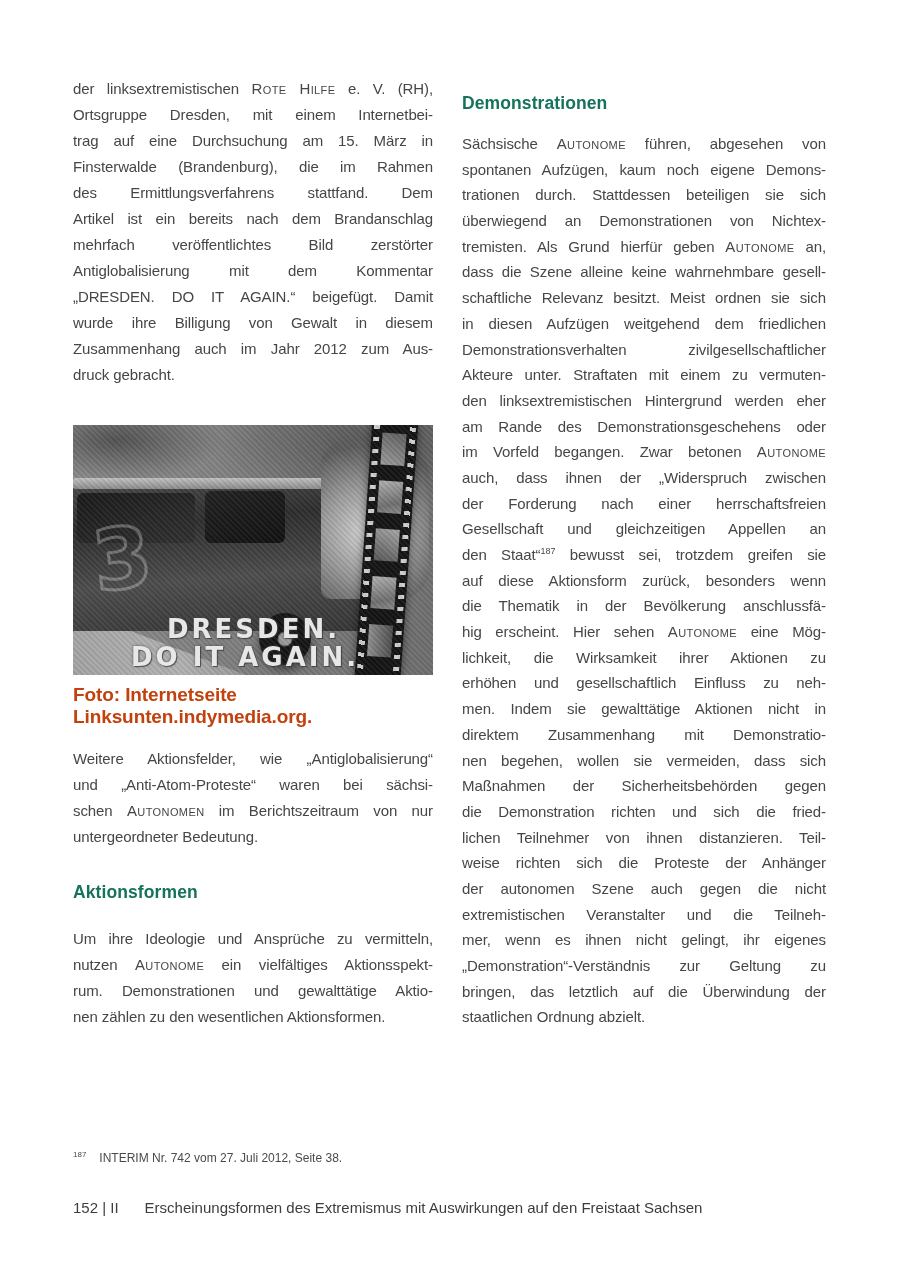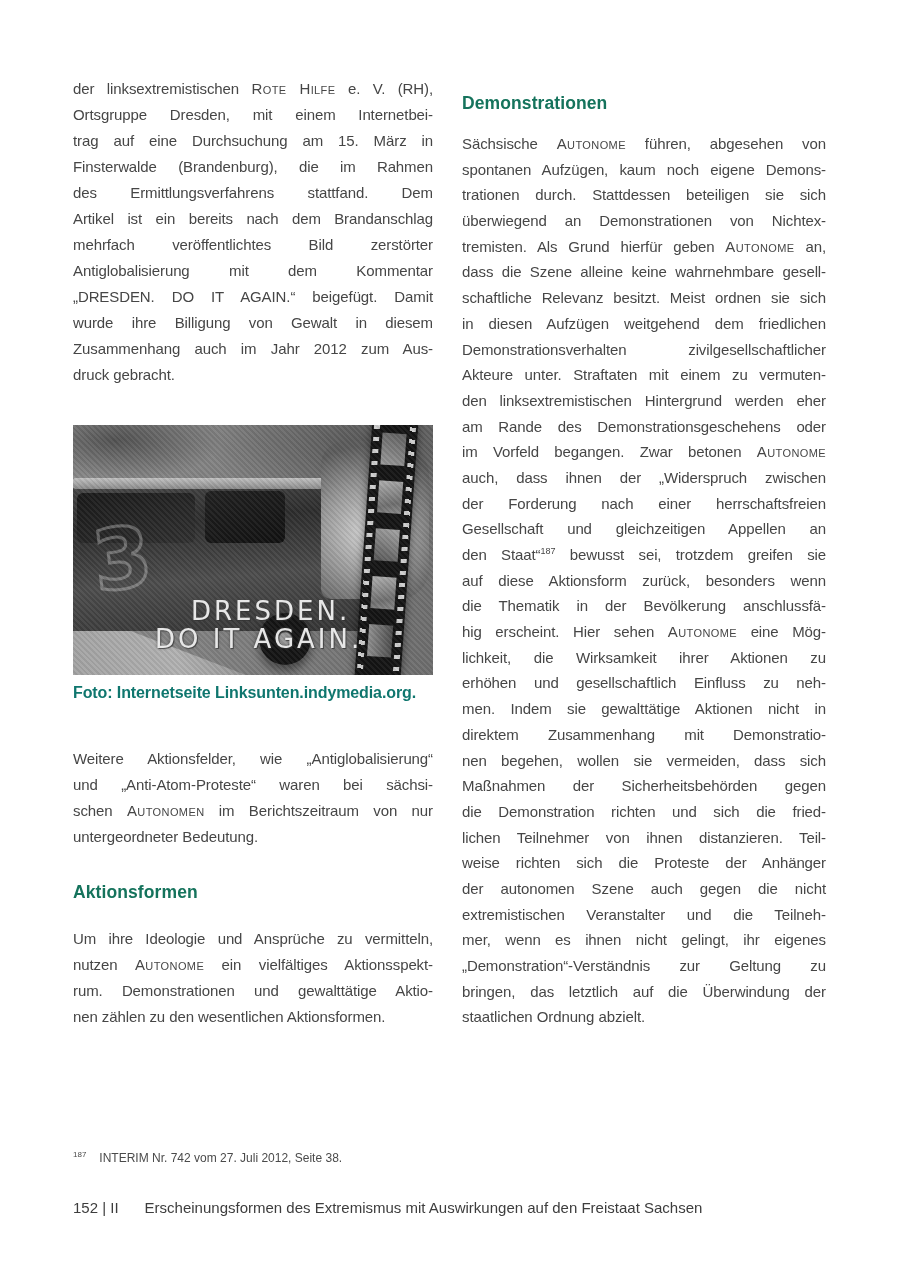--- a/index.html
+++ b/index.html
@@ -6,21 +6,21 @@
   .page{position:relative;width:900px;height:1276px;background:#ffffff;overflow:hidden;
         font-family:"Liberation Sans",sans-serif;color:#464646;}
   .para{position:absolute;font-size:15px;letter-spacing:-0.1px;color:#464646;}
   .lh-l .line{line-height:26px;height:26px;}
   .lh-r .line{line-height:25.7px;height:25.7px;}
   .line{text-align:justify;text-align-last:justify;white-space:normal;}
   .line.last{text-align-last:left;}
   .sc{font-variant:small-caps;letter-spacing:0.4px;}
   sup.fnref{font-size:9px;vertical-align:6px;line-height:0;letter-spacing:0;}
   .heading{position:absolute;font-size:17.5px;font-weight:bold;color:#15735c;letter-spacing:0.1px;}
-  .caption{position:absolute;font-size:16px;font-weight:bold;color:#0f766e;letter-spacing:-0.1px;}
+  .caption{position:absolute;font-size:19px;font-weight:bold;color:#c2410c;letter-spacing:-0.1px;}
   .footnote{position:absolute;left:73px;top:1150px;font-size:12px;color:#4a4a4a;}
   .footnote sup{font-size:8px;vertical-align:5px;}
   .footnote .fn-text{margin-left:13px;}
   .footer{position:absolute;left:73px;top:1199px;font-size:15px;color:#3d3d3d;}
   .footer .chapter{margin-left:26px;}
 
   
   .photo{position:absolute;left:73px;top:425px;width:360px;height:250px;overflow:hidden;
     background:
       radial-gradient(ellipse 150px 60px at 12% 6%, rgba(35,35,35,.55), transparent 70%),
@@ -57,23 +57,23 @@
       #cfcfcf 3px 7px, rgba(0,0,0,0) 7px 12px);}
   .filmstrip::before{left:2px;}
   .filmstrip::after{right:2px;}
   .frame{position:absolute;left:11px;width:24px;height:32px;
     background:linear-gradient(165deg,#b0b0b0,#6f6f6f 70%,#8a8a8a);}
   .f1{top:22px;background:linear-gradient(20deg,#9a9a9a,#5f5f5f);}
   .f2{top:70px;}
   .f3{top:118px;background:linear-gradient(200deg,#a5a5a5,#565656);}
   .f4{top:166px;}
   .f5{top:214px;background:linear-gradient(90deg,#8f8f8f,#4e4e4e);}
-  .photo-text{position:absolute;left:58px;bottom:22px;color:rgba(240,240,240,.95);
-    font-family:"DejaVu Sans",sans-serif;font-weight:400;letter-spacing:3px;
-    text-shadow:0 0 3px rgba(70,70,70,.9),1px 1px 0 rgba(40,40,40,.6);margin-left:24px;}
+  .photo-text{position:absolute;left:58px;bottom:4px;color:rgba(240,240,240,.95);
+    font-family:"DejaVu Sans",sans-serif;font-weight:700;letter-spacing:3px;
+    text-shadow:0 0 3px rgba(70,70,70,.9),1px 1px 0 rgba(40,40,40,.6);}
   .pt1{margin-left:36px;font-size:26px;line-height:1.05;}
   .pt2{font-size:26px;line-height:1.05;}
 </style>
 </head>
 <body>
 
 <div class="page">
 
   <div class="para lh-l" style="left:73px;top:76px;width:360px;">
       <div class="line">der linksextremistischen <span class="sc">Rote Hilfe</span> e. V. (RH),</div>

